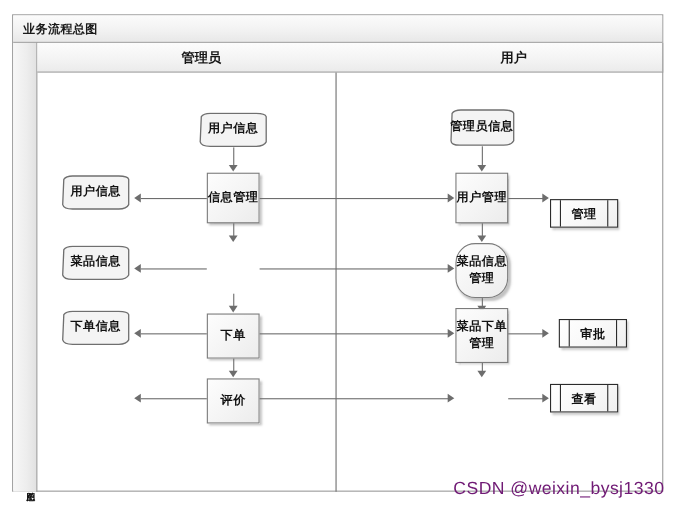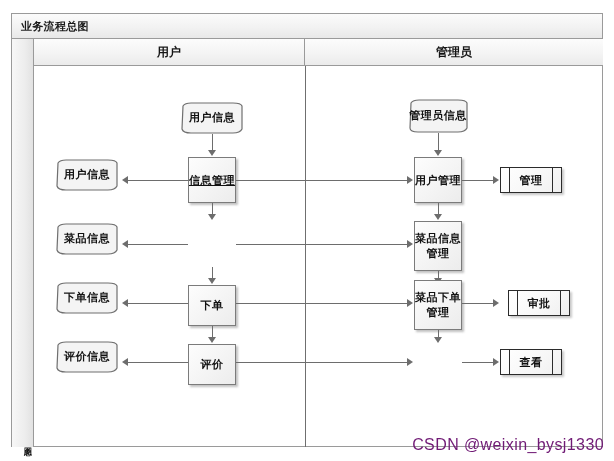--- a/index.html
+++ b/index.html
@@ -157,37 +157,37 @@
 
     <div class="title-bar">
       <span class="title-text">业务流程总图</span>
     </div>
 
     <div class="vband">
       <span class="vband-label">总图</span>
     </div>
 
     <div class="lane-head">
+      <div class="cell right">管理员</div>
       <div class="cell left">用户</div>
-      <div class="cell right">管理员</div>
     </div>
 
     <div class="lane-body">
       <div class="lane-divider"></div>
 
       <div class="shape doc" style="left:143px;top:36px;width:70px;height:32px;">
         <svg class="docbg" viewBox="0 0 70 32" preserveAspectRatio="none">
           <path d="M6,4 Q8,1 14,1 L56,1 Q64,1 65,4 L65,27 Q63,31 56,31 L14,31 Q6,31 5,27 Z" fill="#f4f4f4" stroke="#6f6f6f" stroke-width="1.2"></path>
         </svg>
         <span class="doctxt">用户信息</span>
       </div>
       <div class="conn v" style="left:178px;top:68px;height:17px;"></div>
       <div class="arrow down" style="left:174px;top:84px;"></div>
 
-      <div class="shape proc" style="left:154px;top:91px;width:48px;height:46px;text-decoration:underline;">
+      <div class="shape proc" style="left:154px;top:91px;width:48px;height:46px;">
         <span>信息管理</span>
       </div>
 
       <div class="conn v" style="left:178px;top:137px;height:13px;"></div>
       <div class="arrow down" style="left:174px;top:148px;"></div>
 
       <div class="conn v" style="left:178px;top:201px;height:13px;"></div>
       <div class="arrow down" style="left:174px;top:212px;"></div>
       <div class="shape proc" style="left:154px;top:219px;width:48px;height:41px;">
         <span>下单</span>
@@ -219,26 +219,20 @@
 
       <div class="shape doc" style="left:18px;top:216px;width:70px;height:32px;">
         <svg class="docbg" viewBox="0 0 70 32" preserveAspectRatio="none">
           <path d="M6,4 Q8,1 14,1 L56,1 Q64,1 65,4 L65,27 Q63,31 56,31 L14,31 Q6,31 5,27 Z" fill="#f4f4f4" stroke="#6f6f6f" stroke-width="1.2"></path>
         </svg>
         <span class="doctxt">下单信息</span>
       </div>
       <div class="conn h" style="left:94px;top:237px;width:60px;"></div>
       <div class="arrow left" style="left:88px;top:233px;"></div>
 
-      <div class="shape doc" style="left:18px;top:275px;width:70px;height:32px;">
-        <svg class="docbg" viewBox="0 0 70 32" preserveAspectRatio="none">
-          <path d="M6,4 Q8,1 14,1 L56,1 Q64,1 65,4 L65,27 Q63,31 56,31 L14,31 Q6,31 5,27 Z" fill="#f4f4f4" stroke="#6f6f6f" stroke-width="1.2"></path>
-        </svg>
-        <span class="doctxt">评价信息</span>
-      </div>
       <div class="conn h" style="left:94px;top:296px;width:60px;"></div>
       <div class="arrow left" style="left:88px;top:292px;"></div>
 
       <div class="conn h" style="left:202px;top:114px;width:172px;"></div>
       <div class="arrow right" style="left:373px;top:110px;"></div>
 
       <div class="conn h" style="left:202px;top:178px;width:172px;"></div>
       <div class="arrow right" style="left:373px;top:174px;"></div>
 
       <div class="conn h" style="left:202px;top:237px;width:172px;"></div>
@@ -254,27 +248,27 @@
         <span class="doctxt">管理员信息</span>
       </div>
       <div class="conn v" style="left:404px;top:67px;height:18px;"></div>
       <div class="arrow down" style="left:400px;top:84px;"></div>
 
       <div class="shape proc" style="left:380px;top:91px;width:48px;height:46px;">
         <span>用户管理</span>
       </div>
       <div class="conn h" style="left:428px;top:114px;width:32px;"></div>
       <div class="arrow right" style="left:459px;top:110px;"></div>
-      <div class="shape pproc" style="left:466px;top:101px;width:62px;height:26px;">
+      <div class="shape pproc" style="left:466px;top:115px;width:62px;height:26px;">
         <span>管理</span>
       </div>
 
       <div class="conn v" style="left:404px;top:137px;height:13px;"></div>
       <div class="arrow down" style="left:400px;top:148px;"></div>
-      <div class="shape proc" style="left:380px;top:155px;width:48px;height:50px;">
+      <div class="shape proc" style="left:380px;top:155px;width:48px;height:50px;border-radius:18px;">
         <span>菜品信息管理</span>
       </div>
 
       <div class="conn v" style="left:404px;top:205px;height:9px;"></div>
       <div class="arrow down" style="left:400px;top:212px;"></div>
       <div class="shape proc" style="left:380px;top:214px;width:48px;height:50px;">
         <span>菜品下单管理</span>
       </div>
       <div class="conn h" style="left:428px;top:237px;width:32px;"></div>
       <div class="arrow right" style="left:459px;top:233px;"></div>

